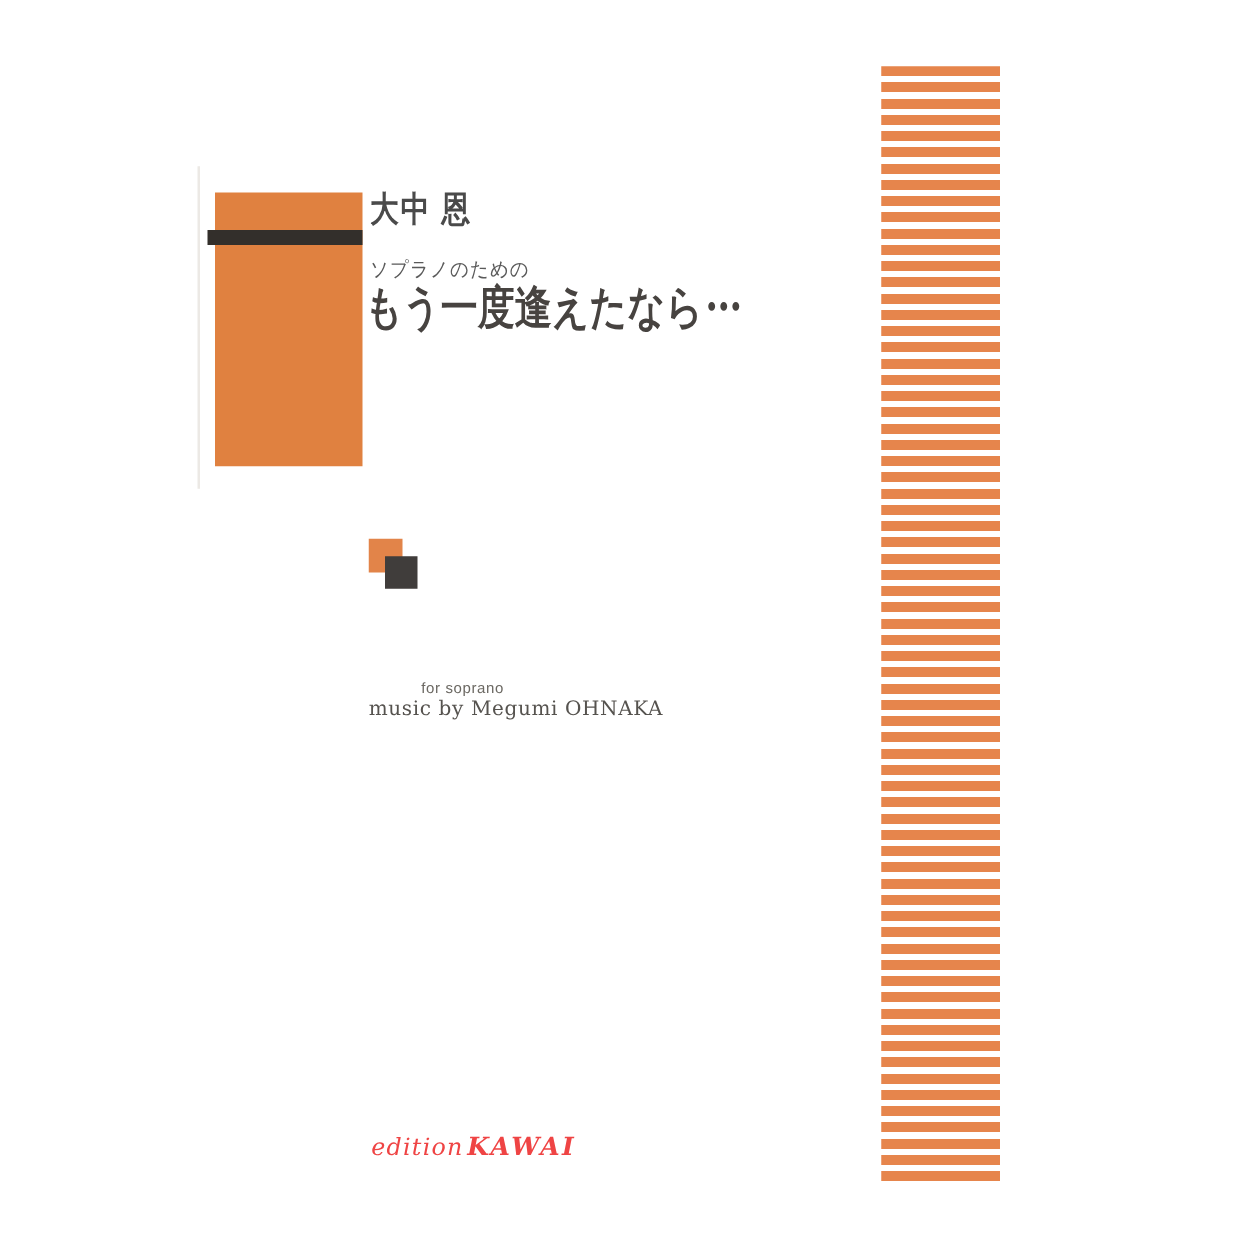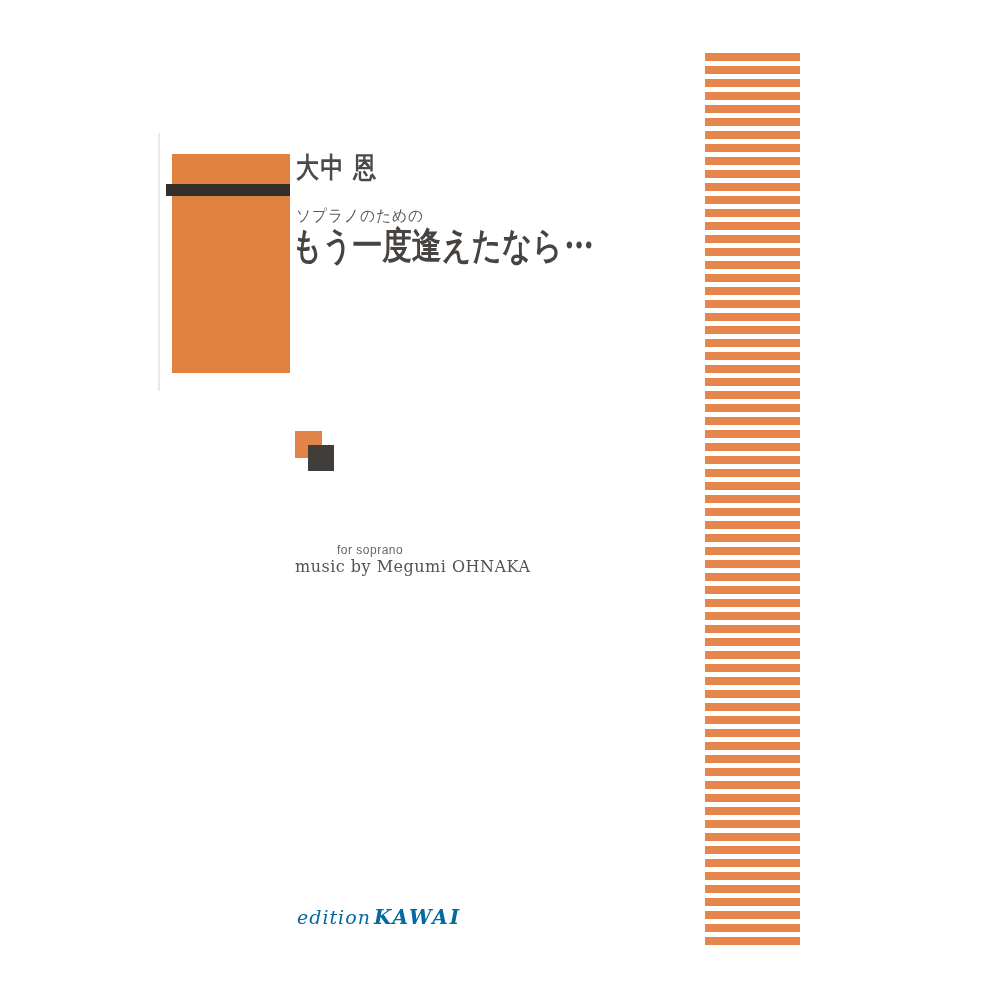--- a/index.html
+++ b/index.html
@@ -125,21 +125,21 @@
     font-size: 16px;
     letter-spacing: 0.5px;
     color: #56534F;
     white-space: nowrap;
     font-family: "DejaVu Serif", "Liberation Serif", serif;
   }
   
   .publisher {
     position: absolute;
     left: 297px; top: 905px;
-    color: #0369a1;
+    color: #ef4444;
     white-space: nowrap;
     font-family: "DejaVu Serif", "Liberation Serif", serif;
     font-style: italic;
   }
   .publisher .script {
     font-size: 19px;
     letter-spacing: 1px;
   }
   .publisher .name {
     font-size: 20px;

